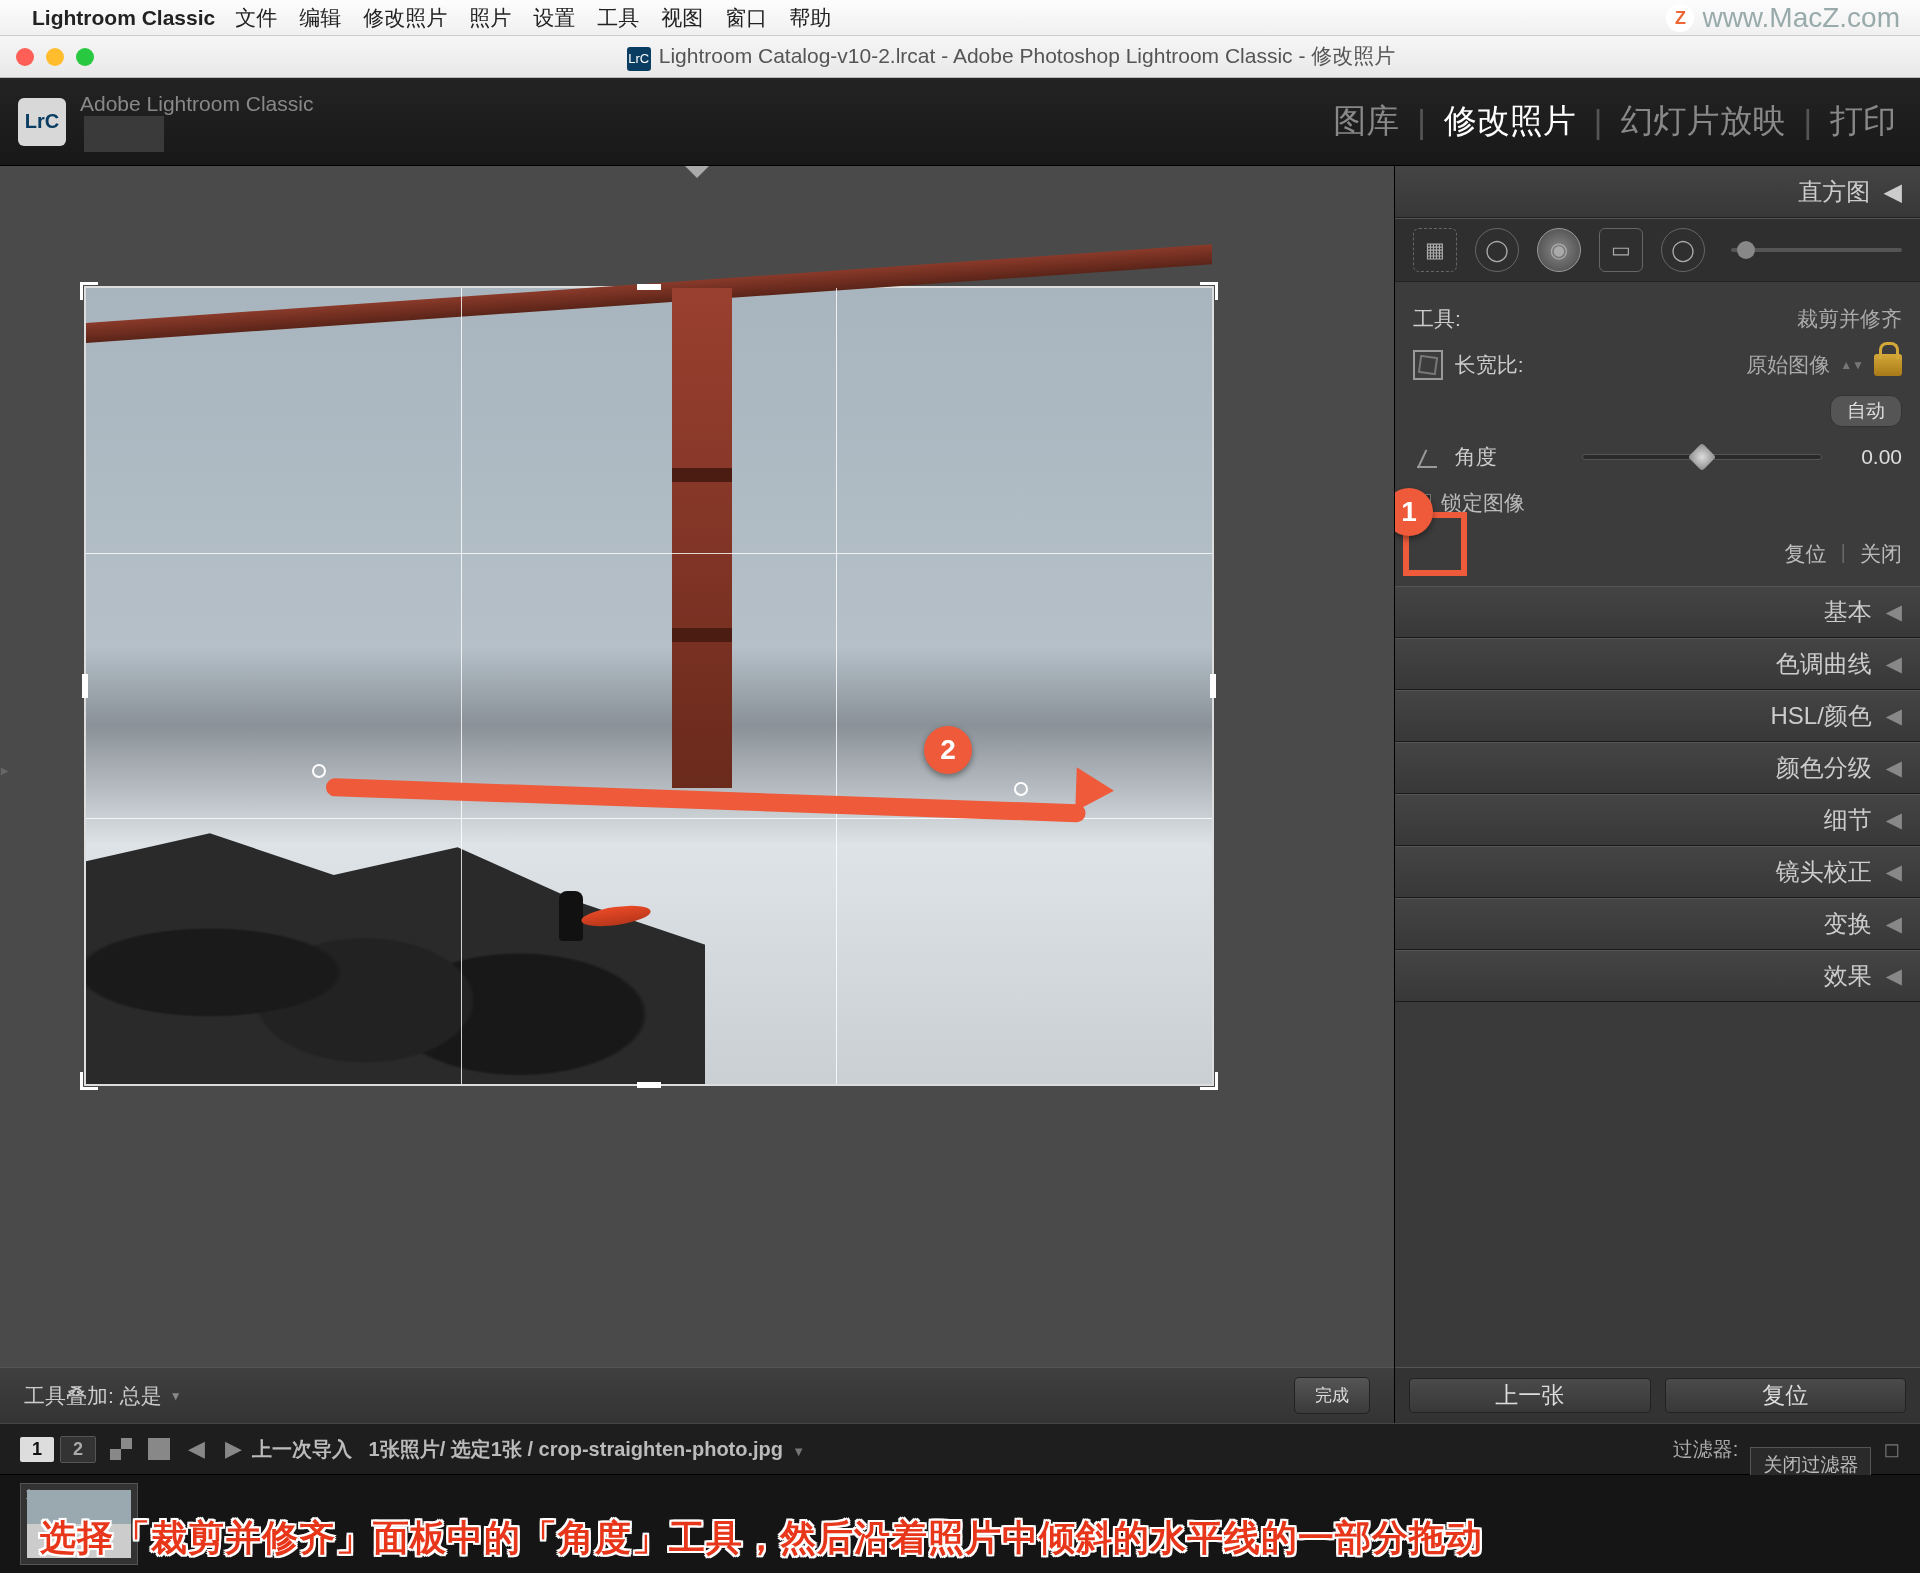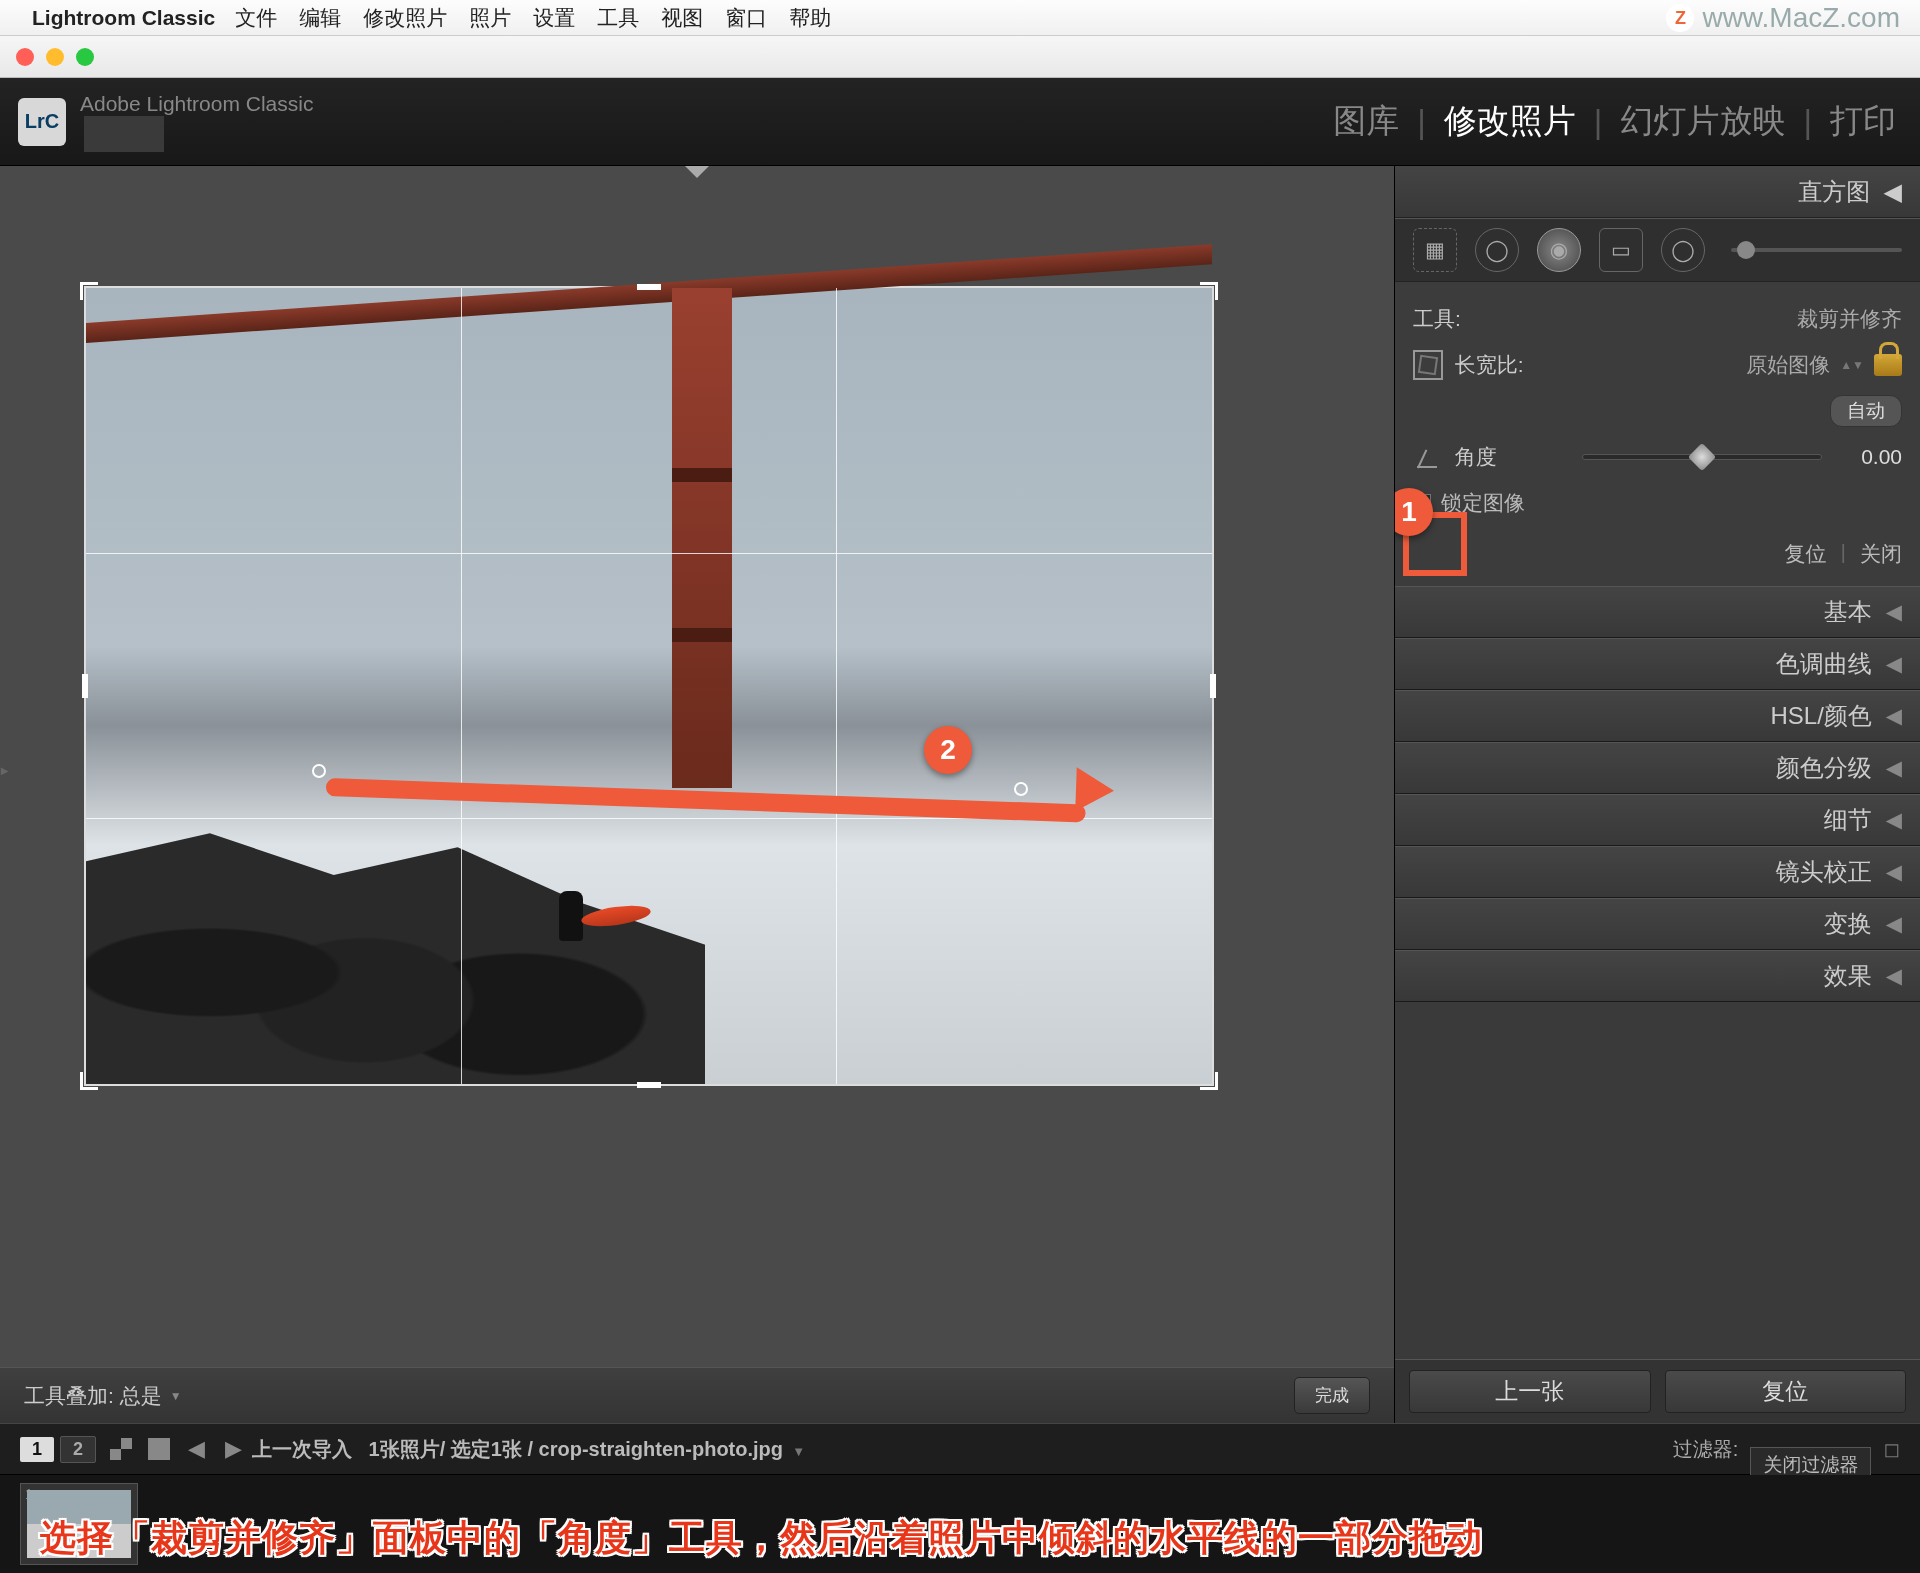--- a/index.html
+++ b/index.html
@@ -94,21 +94,21 @@
 .lock-ico::before { content:""; position:absolute; top:-12px; left:5px; width:14px; height:14px; border:3px solid #d4a838; border-bottom:none; border-radius:8px 8px 0 0; }
 .checkbox { width:18px; height:18px; border:1px solid #777; background:#2a2a2a; margin-right:10px; }
 .crop-footer { display:flex; justify-content:flex-end; gap:14px; color:#bbb; margin-top:14px; font-size:21px; }
 .crop-footer .sep{ color:#666; }
 
 .collapse-row { height:52px; background:linear-gradient(#444,#383838); display:flex; align-items:center; padding:0 18px; border-top:1px solid #555; border-bottom:1px solid #1a1a1a; }
 .collapse-row .toggle-dot { width:16px; height:16px; margin-right:auto; }
 .collapse-row .title { margin-left:auto; color:#ccc; font-size:24px; }
 .collapse-row .chev { margin-left:14px; color:#888; }
 
-.nav-buttons { position:absolute; bottom:0; left:0; right:0; height:64px; background:#333; display:flex; gap:14px; padding:10px 14px; border-top:1px solid #555; }
+.nav-buttons { position:absolute; bottom:0; left:0; right:0; height:56px; background:#333; display:flex; gap:14px; padding:10px 14px; border-top:1px solid #555; }
 .nav-btn { flex:1; background:linear-gradient(#4a4a4a,#383838); border:1px solid #222; color:#ddd; font-size:23px; display:flex; align-items:center; justify-content:center; border-radius:4px; }
 
 .filmstrip-bar { position:absolute; left:0; right:0; bottom:98px; height:52px; background:#1e1e1e; display:flex; align-items:center; padding:0 20px; color:#aaa; font-size:20px; border-top:1px solid #444; border-bottom:1px solid #000; }
 .mon-badge { background:#ddd; color:#111; padding:2px 12px; font-weight:700; border-radius:2px; margin-right:6px; font-size:18px;}
 .mon-badge.off{ background:#333; color:#aaa; border:1px solid #555;}
 .grid-ico { width:22px; height:22px; display:inline-block; margin:0 8px; }
 .grid-ico.g4 { background: conic-gradient(#888 25%, transparent 0 50%, #888 0 75%, transparent 0); }
 .grid-ico.g1 { background:#888; }
 .fs-arrow { margin:0 10px; color:#888; font-size:22px; }
 .fs-path { color:#bbb;font-weight:bold; }
@@ -149,20 +149,23 @@
       <span class="z">Z</span>
       <span>www.MacZ.com</span>
     </span>
 </div>
 
 <div class="titlebar">
   <div class="traffic">
     <div class="dot r"></div>
     <div class="dot y"></div>
     <div class="dot g"></div>
+  </div>
+  <div class="wtitle">
+    <span class="lrc">LrC</span><span>Lightroom Catalog-v10-2.lrcat - Adobe Photoshop Lightroom Classic - 修改照片</span>
   </div>
 </div>
 
 <div class="app">
 
   <div class="header">
     <div class="logo-box">
       <div class="logo-badge">LrC</div>
       <div>
         <div class="logo-text">Adobe Lightroom Classic</div>

